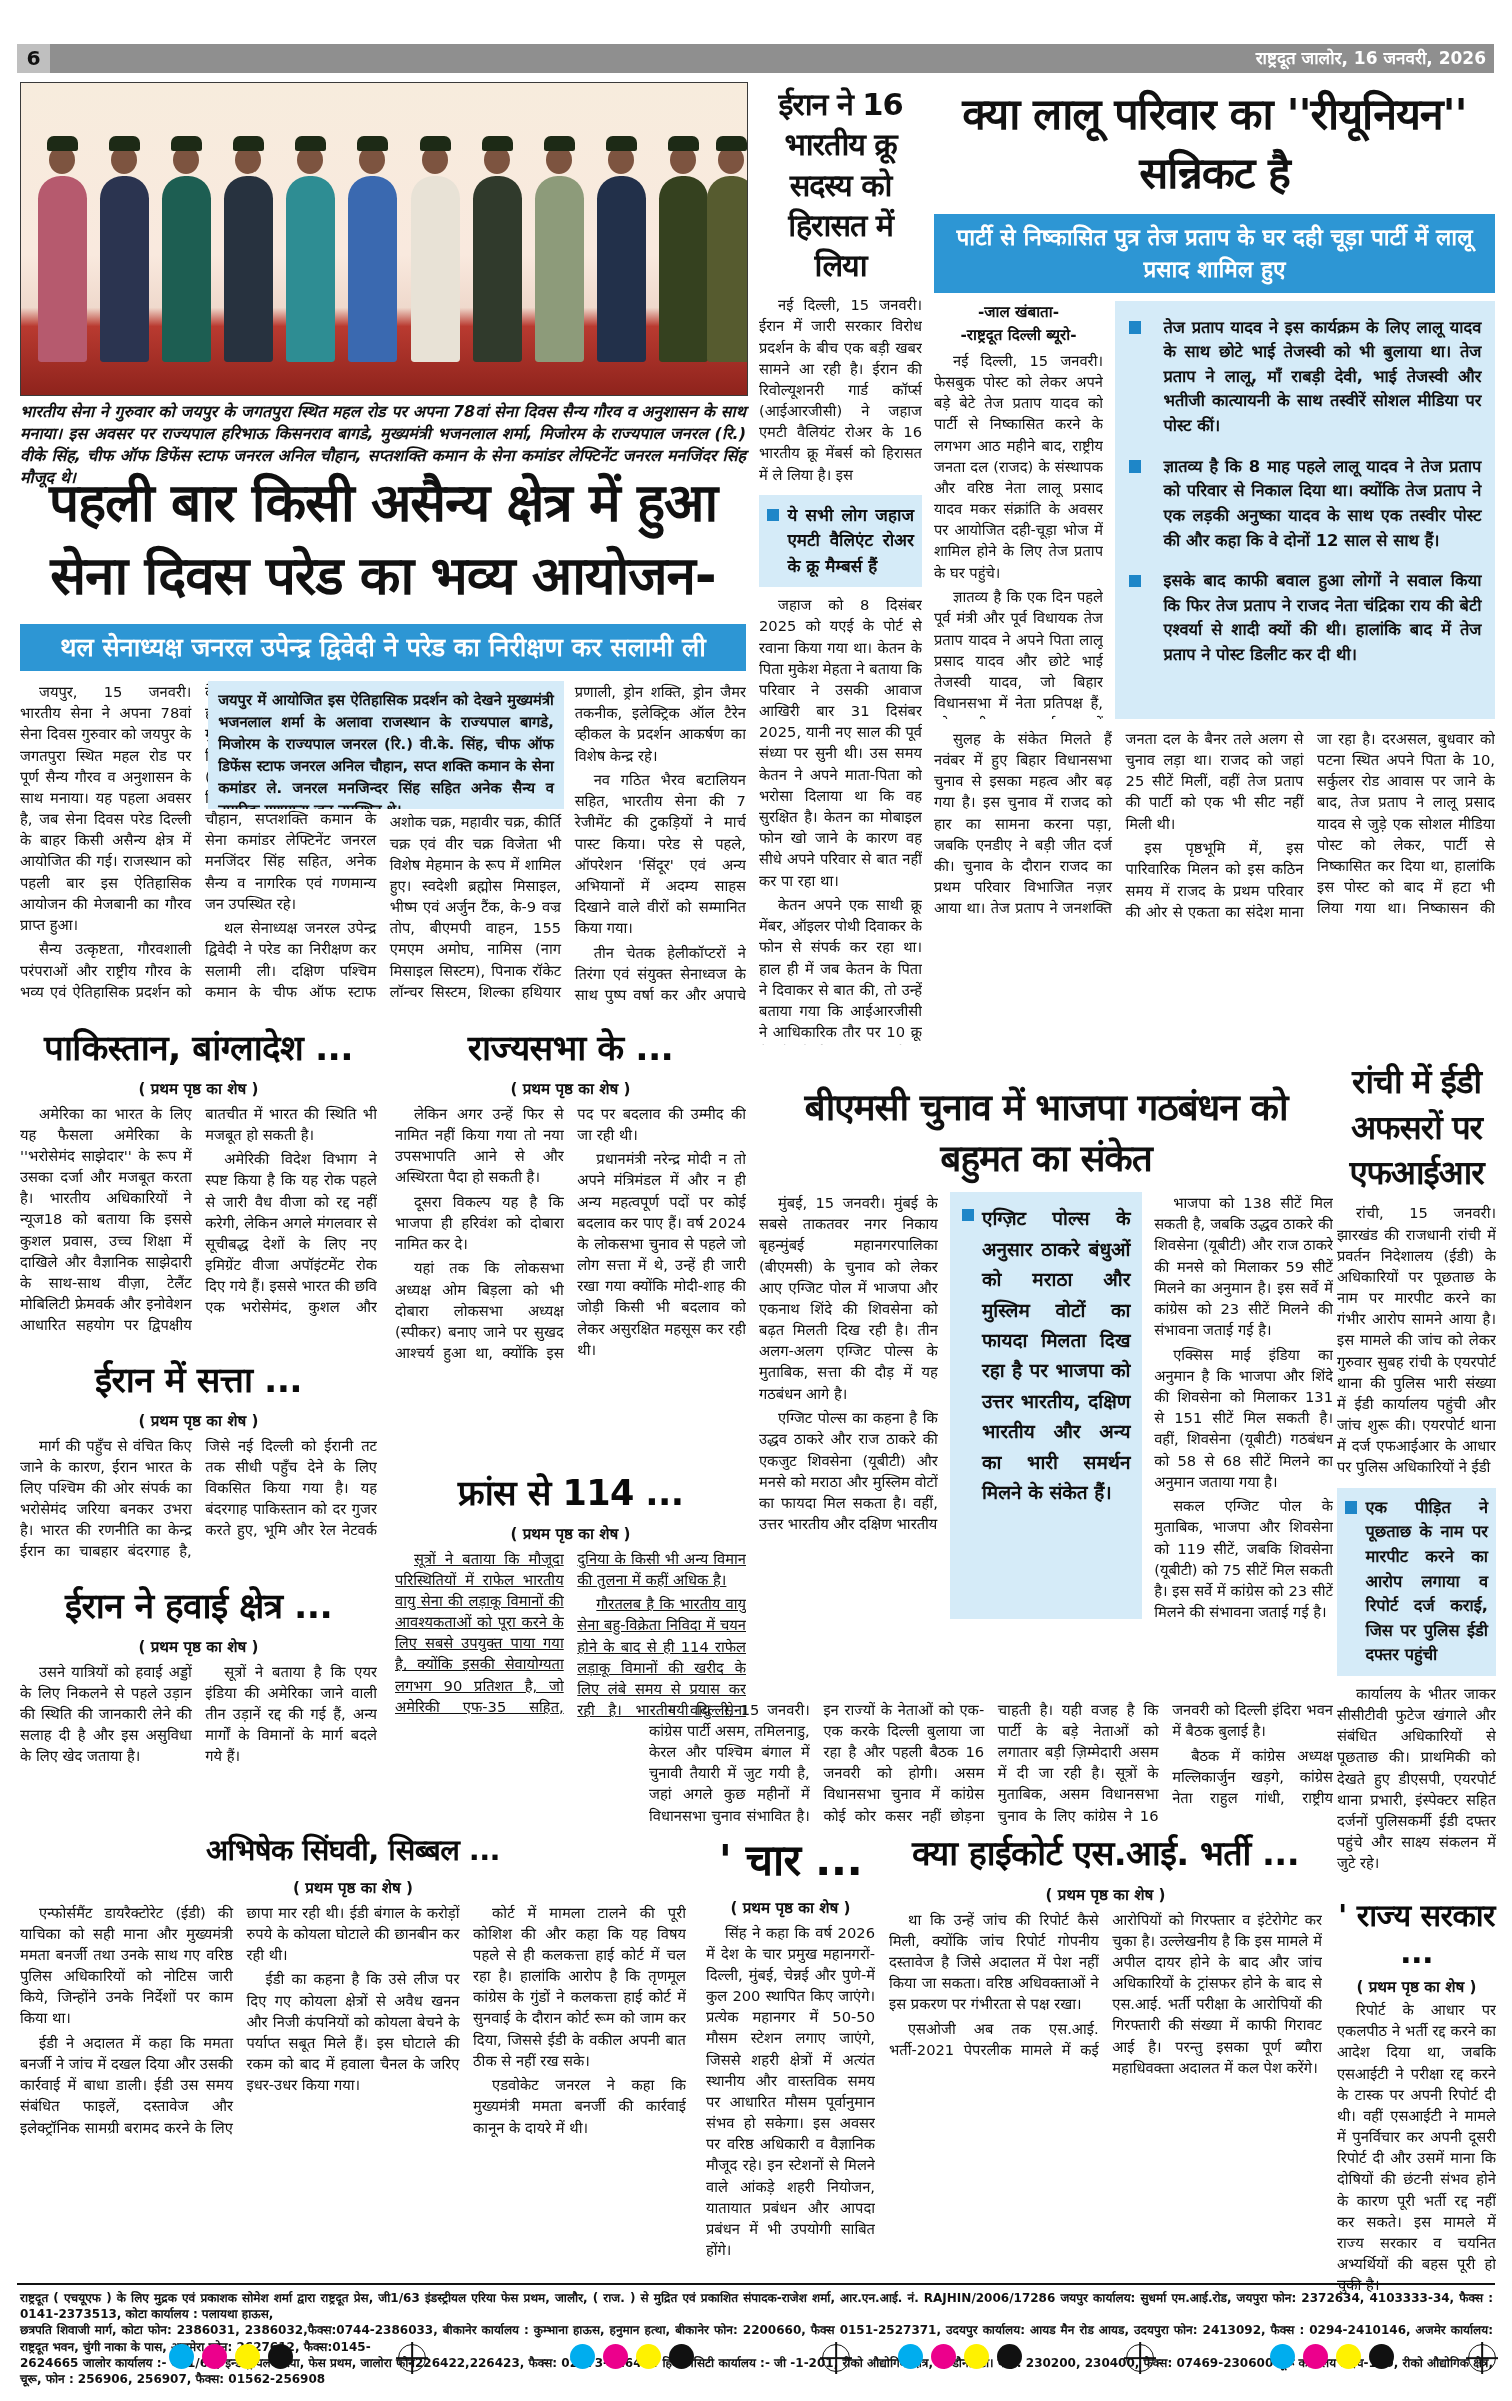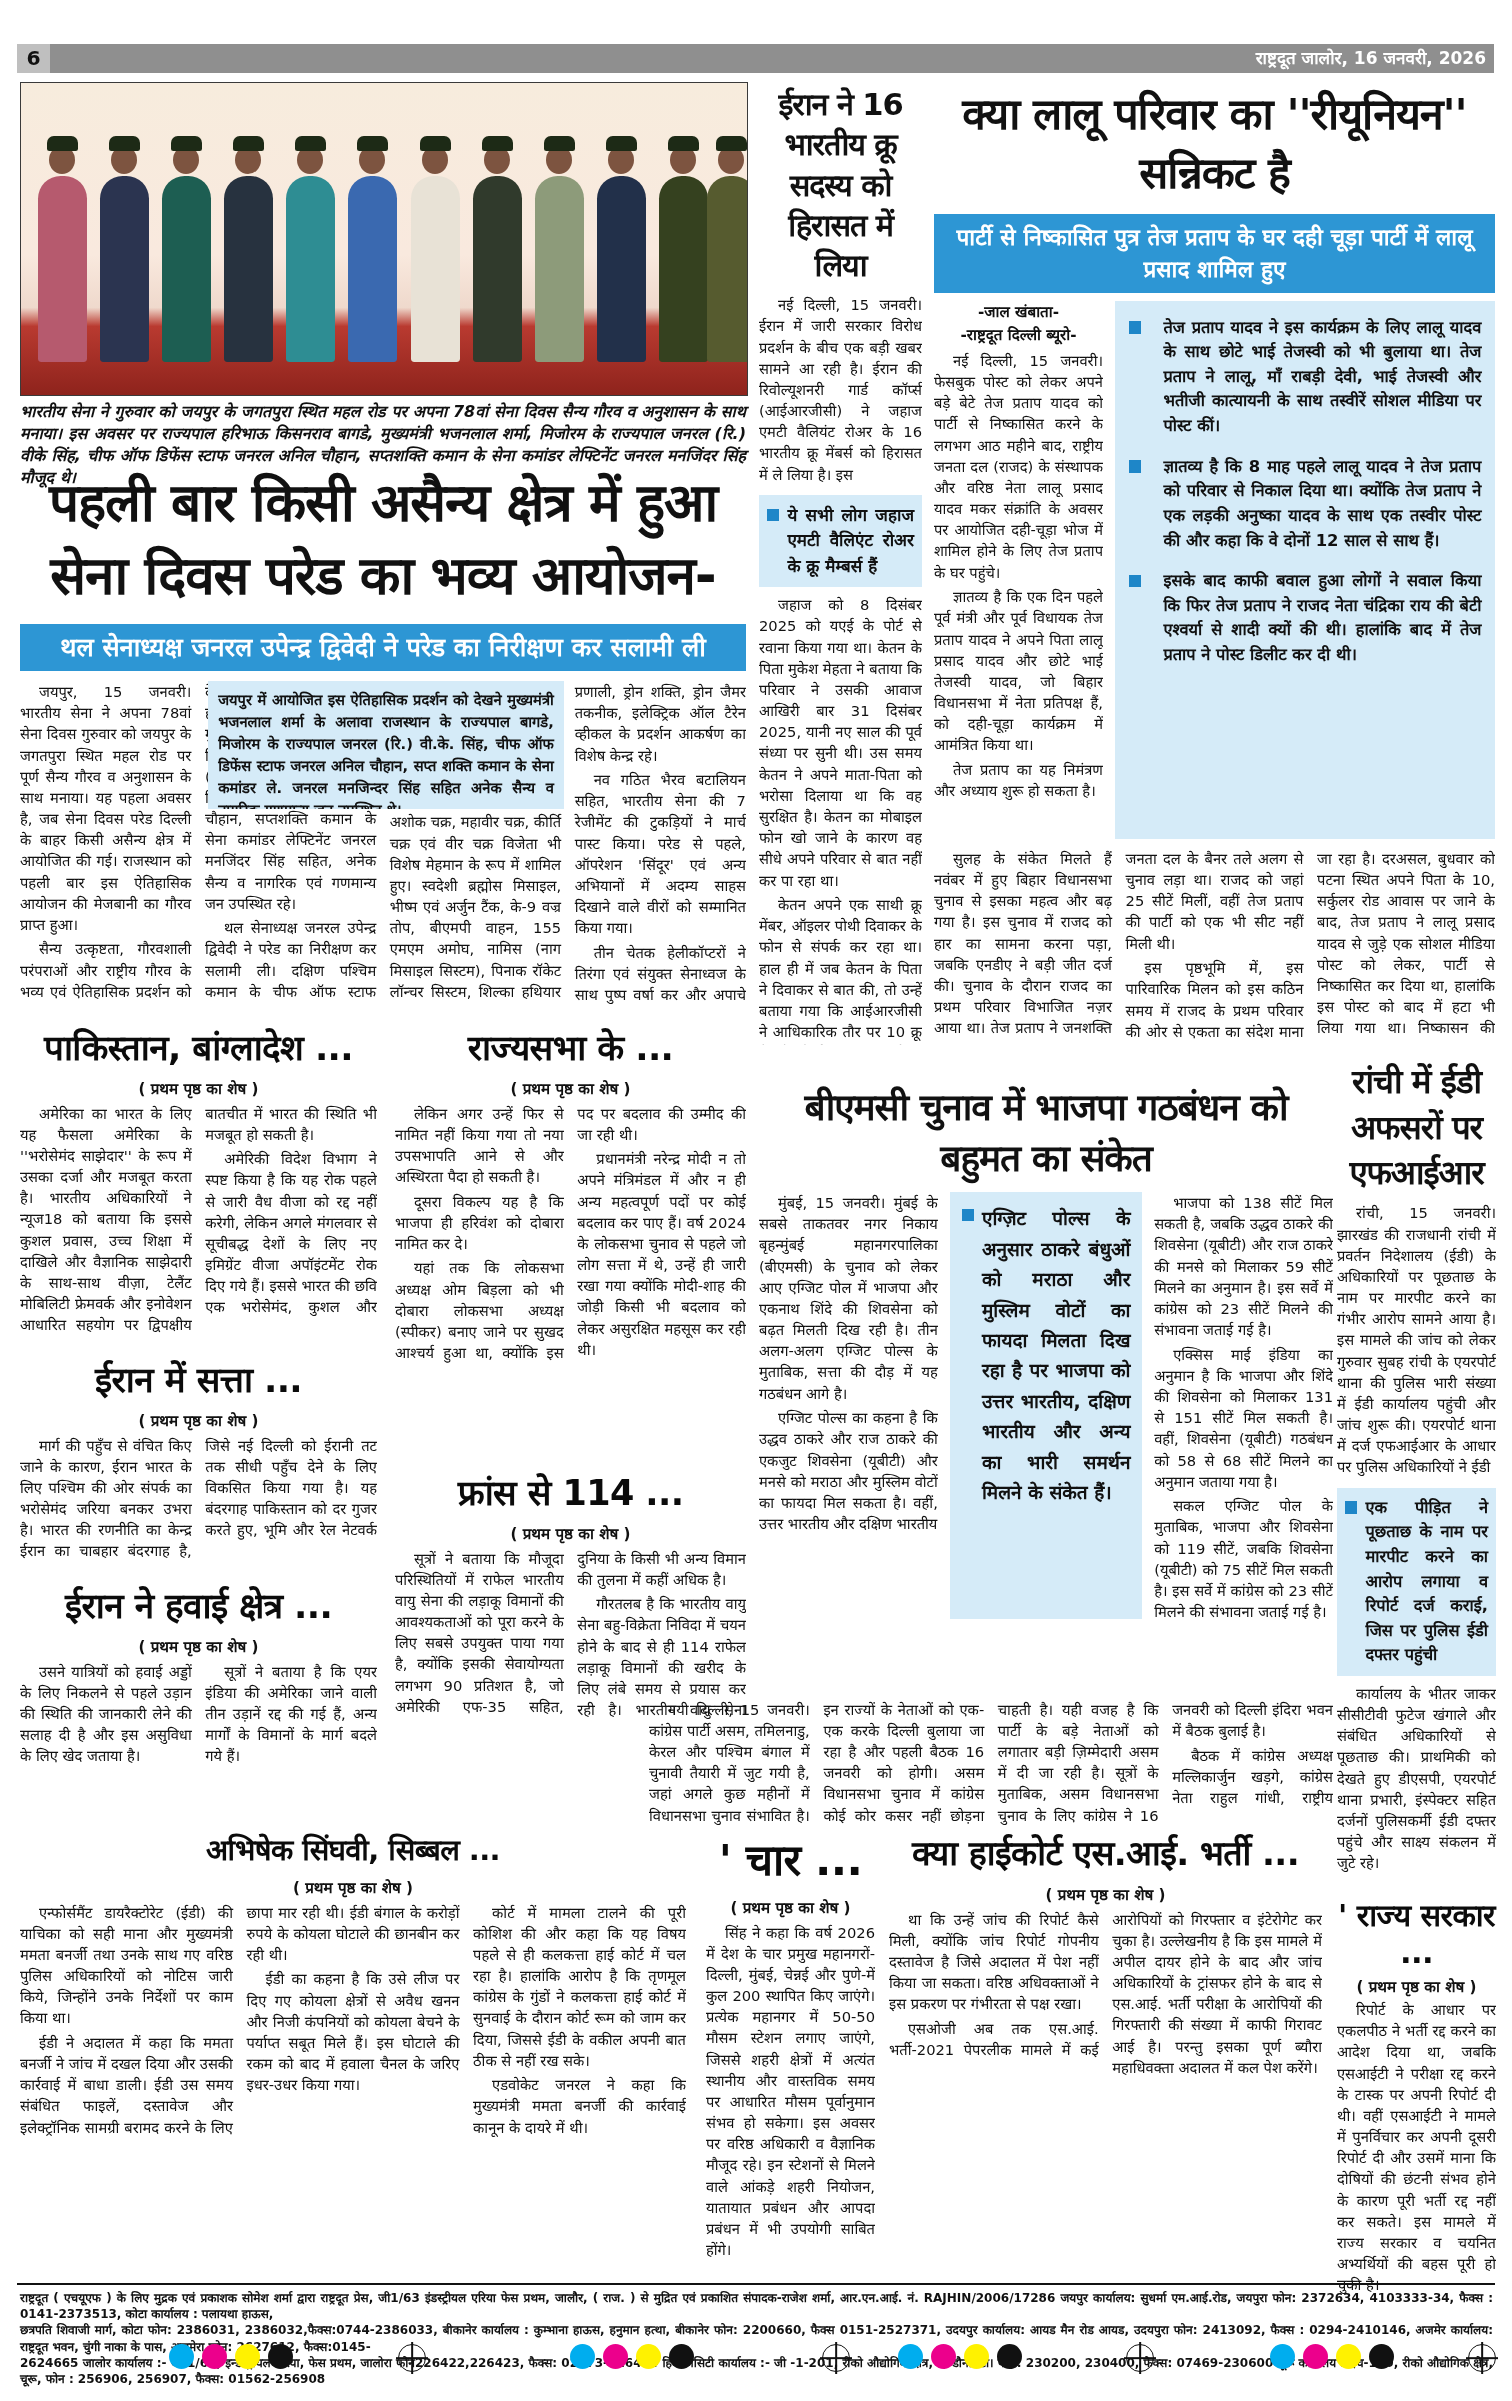--- a/index.html
+++ b/index.html
@@ -88,21 +88,21 @@
     </div>
     <div class="body-text" style="margin-top:6.8px;">
         <p>जहाज को 8 दिसंबर 2025 को यएई के पोर्ट से रवाना किया गया था। केतन के पिता मुकेश मेहता ने बताया कि परिवार ने उसकी आवाज आखिरी बार 31 दिसंबर 2025, यानी नए साल की पूर्व संध्या पर सुनी थी। उस समय केतन ने अपने माता-पिता को भरोसा दिलाया था कि वह सुरक्षित है। केतन का मोबाइल फोन खो जाने के कारण वह सीधे अपने परिवार से बात नहीं कर पा रहा था।</p>
         <p>केतन अपने एक साथी क्रू मेंबर, ऑइलर पोथी दिवाकर के फोन से संपर्क कर रहा था। हाल ही में जब केतन के पिता ने दिवाकर से बात की, तो उन्हें बताया गया कि आईआरजीसी ने आधिकारिक तौर पर 10 क्रू मेंबर्स को गिरफ्तार कर लिया है, जिनमें केतन भी शामिल है।</p>
       </div>
   </div>
 
   <div class="abs" style="left:934px;top:85px;width:561px;height:973px;overflow:hidden;">
     <div class="headline-xl" style="font-size:43px;">क्या लालू परिवार का ''रीयूनियन'' सन्निकट है</div>
     <div class="blue-bar" style="margin-top:10.2px;font-size:22.6px;line-height:1.45;padding:6.8px 10.2px;">पार्टी से निष्कासित पुत्र तेज प्रताप के घर दही चूड़ा पार्टी में लालू प्रसाद शामिल हुए</div>
-    <div style="display:flex;gap:12.4px;margin-top:8px;height:538px;overflow:hidden;">
+    <div style="display:flex;gap:12.4px;margin-top:8px;height:418px;overflow:hidden;">
       <div style="width:169px;flex:0 0 169px;">
         <div class="byline">-जाल खंबाता-</div>
         <div class="byline">-राष्ट्रदूत दिल्ली ब्यूरो-</div>
         <div class="body-text" style="margin-top:3.4px;">
             <p>नई दिल्ली, 15 जनवरी। फेसबुक पोस्ट को लेकर अपने बड़े बेटे तेज प्रताप यादव को पार्टी से निष्कासित करने के लगभग आठ महीने बाद, राष्ट्रीय जनता दल (राजद) के संस्थापक और वरिष्ठ नेता लालू प्रसाद यादव मकर संक्रांति के अवसर पर आयोजित दही-चूड़ा भोज में शामिल होने के लिए तेज प्रताप के घर पहुंचे।</p>
             <p>ज्ञातव्य है कि एक दिन पहले पूर्व मंत्री और पूर्व विधायक तेज प्रताप यादव ने अपने पिता लालू प्रसाद यादव और छोटे भाई तेजस्वी यादव, जो बिहार विधानसभा में नेता प्रतिपक्ष हैं, को दही-चूड़ा कार्यक्रम में आमंत्रित किया था।</p>
             <p>तेज प्रताप का यह निमंत्रण और अध्याय शुरू हो सकता है।</p>
           </div>
       </div>
       <div class="hl-box" style="flex:1;padding:14.7px 13.6px;">
@@ -150,21 +150,21 @@
     <div class="sec-title" style="font-size:35px;">ईरान में सत्ता ...</div>
     <div class="cont-note" style="margin-top:8px;">( प्रथम पृष्ठ का शेष )</div>
     <div class="body-text cols-2" style="margin-top:4.5px;height:136px;">
         <p>मार्ग की पहुँच से वंचित किए जाने के कारण, ईरान भारत के लिए पश्चिम की ओर संपर्क का भरोसेमंद जरिया बनकर उभरा है। भारत की रणनीति का केन्द्र ईरान का चाबहार बंदरगाह है, जिसे नई दिल्ली को ईरानी तट तक सीधी पहुँच देने के लिए विकसित किया गया है। यह बंदरगाह पाकिस्तान को दर गुजर करते हुए, भूमि और रेल नेटवर्क के जरिए भारत को मध्य एशिया से जोड़ता है।</p>
       </div>
   </div>
 
   <div class="abs" style="left:395px;top:1468px;width:351px;">
     <div class="sec-title" style="font-size:35px;">फ्रांस से 114 ...</div>
     <div class="cont-note" style="margin-top:8px;">( प्रथम पृष्ठ का शेष )</div>
-    <div class="body-text cols-2" style="margin-top:4.5px;height:186px;">
+    <div class="body-text cols-2" style="margin-top:4.5px;height:186px;text-decoration:underline;">
         <p>सूत्रों ने बताया कि मौजूदा परिस्थितियों में राफेल भारतीय वायु सेना की लड़ाकू विमानों की आवश्यकताओं को पूरा करने के लिए सबसे उपयुक्त पाया गया है, क्योंकि इसकी सेवायोग्यता लगभग 90 प्रतिशत है, जो अमेरिकी एफ-35 सहित, दुनिया के किसी भी अन्य विमान की तुलना में कहीं अधिक है।</p>
         <p>गौरतलब है कि भारतीय वायु सेना बहु-विक्रेता निविदा में चयन होने के बाद से ही 114 राफेल लड़ाकू विमानों की खरीद के लिए लंबे समय से प्रयास कर रही है। भारतीय वायु सेना लड़ाकू विमानों के स्क्वाड्रनों की घटती संख्या की समस्या से जूझ रही है और इंजनों के संबंधित उपकरणों के साथ-साथ विदेशी निर्मित उपकरणों को हल्के लड़ाकू विमान (एलसीए) मार्क 1ए विमान में एकीकृत करने में आ रही दिक्कतों के कारण स्वदेशी परियोजना में भी देरी हो रही है।</p>
       </div>
   </div>
 
   <div class="abs" style="left:20px;top:1581px;width:357px;">
     <div class="sec-title" style="font-size:35px;">ईरान ने हवाई क्षेत्र ...</div>
     <div class="cont-note" style="margin-top:8px;">( प्रथम पृष्ठ का शेष )</div>
     <div class="body-text cols-2" style="margin-top:4.5px;height:151px;">
         <p>उसने यात्रियों को हवाई अड्डों के लिए निकलने से पहले उड़ान की स्थिति की जानकारी लेने की सलाह दी है और इस असुविधा के लिए खेद जताया है।</p>

